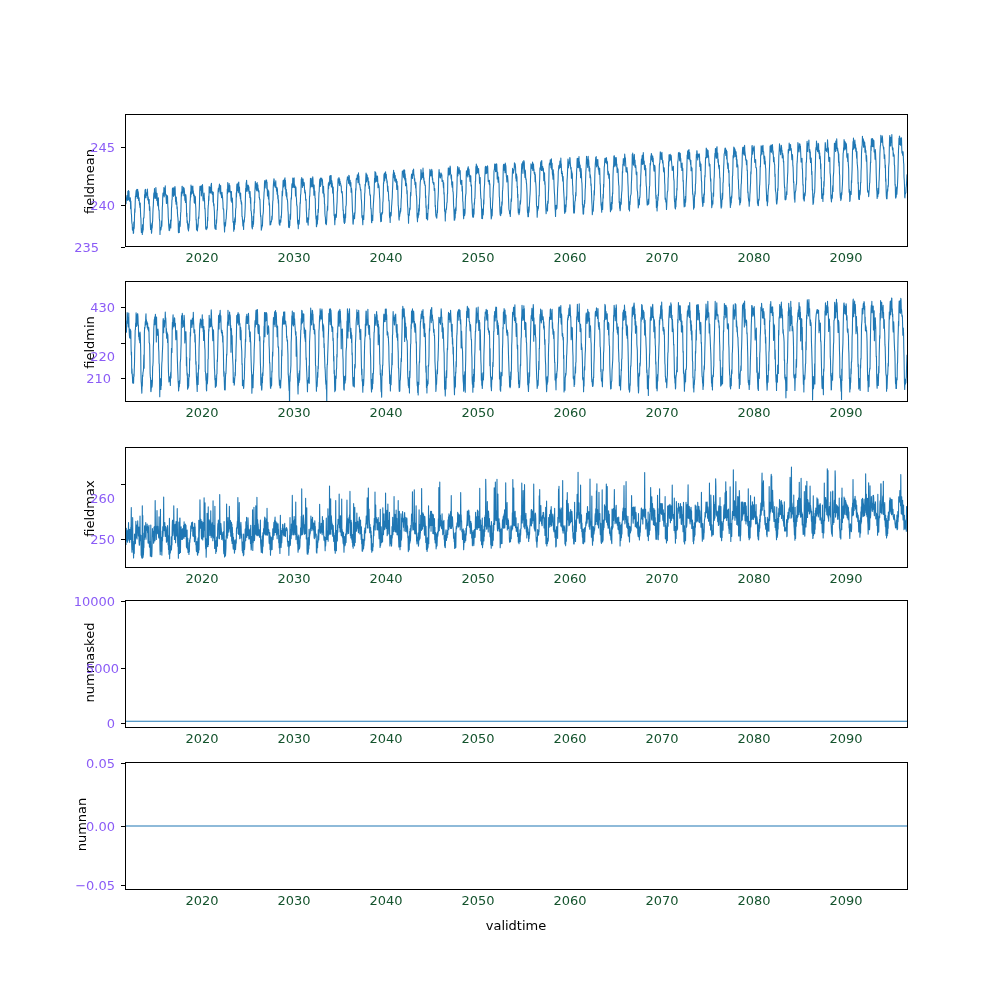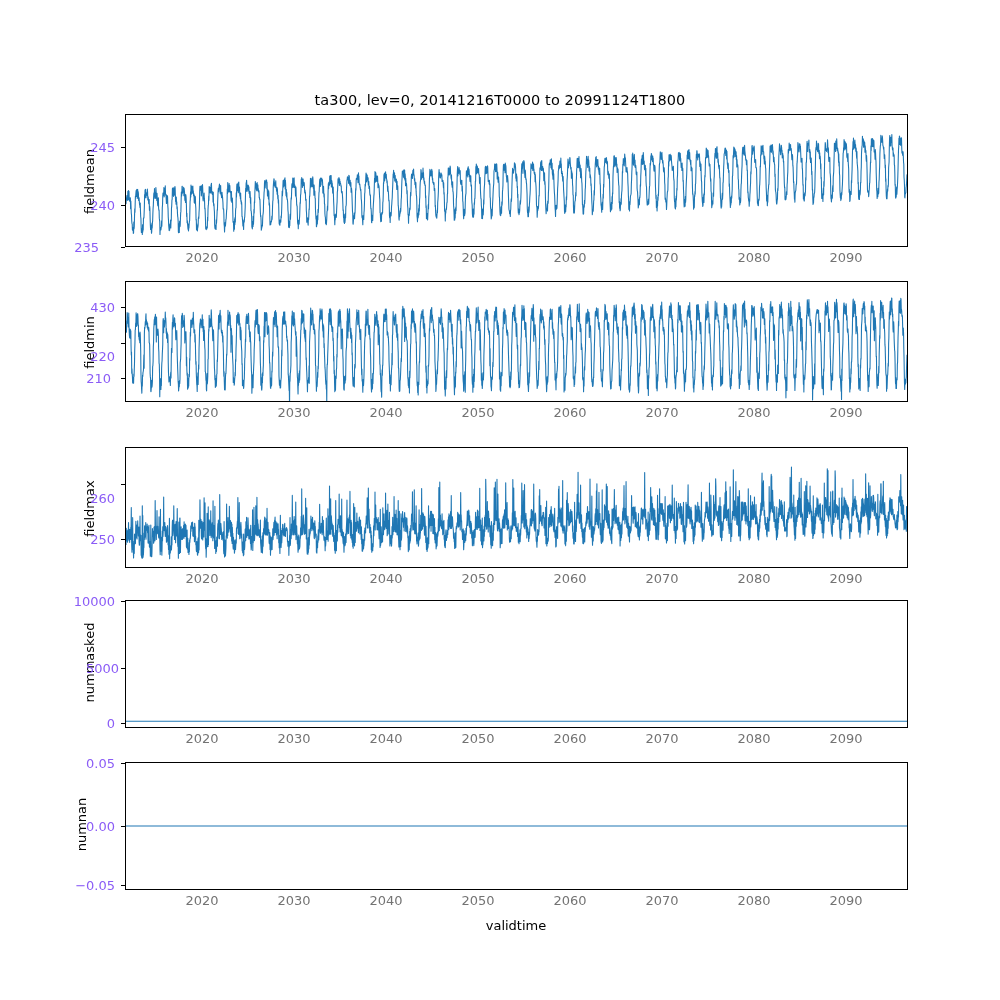--- a/index.html
+++ b/index.html
@@ -54,42 +54,41 @@
   .ytick {
     position: absolute;
     font-size: 13px;
     color: #8b5cf6;
     text-align: right;
     white-space: nowrap;
   }
   .xtick {
     position: absolute;
     font-size: 13px;
-    color: #737373;
+    color: #14532d;
     text-align: center;
     white-space: nowrap;
   }
   .tickmark {
     position: absolute;
     background: #000000;
   }
   .xlabel {
     position: absolute;
     font-size: 13px;
     color: #000000;
     text-align: center;
     white-space: nowrap;
   }
 </style>
 </head>
 <body>
 
 <div id="figure">
 
-  <div class="fig-title">ta300, lev=0, 20141216T0000 to 20991124T1800</div>
 
   <div class="panel" id="panel0" style="left:125px; top:114px; width:783px; height:133px;">
     <svg id="svg0" viewBox="0 0 783 133" preserveAspectRatio="none">
         <path d="M0.00 90.48L0.23 85.64L0.46 84.14L0.69 83.96L0.92 81.72L1.15 84.34L1.38 86.65L1.61 84.91L1.84 77.38L2.07 78.93L2.30 86.04L2.53 76.72L2.76 82.17L2.99 77.36L3.22 85.28L3.45 87.18L3.68 83.98L3.92 85.54L4.15 88.10L4.38 84.07L4.61 95.14L4.84 87.37L5.07 93.41L5.30 99.75L5.53 101.45L5.76 107.74L5.99 110.09L6.22 110.60L6.45 116.86L6.68 114.13L6.91 114.49L7.14 115.50L7.37 120.20L7.60 119.71L7.83 108.80L8.06 115.64L8.29 113.47L8.52 103.99L8.75 95.35L8.98 98.61L9.21 90.00L9.44 82.58L9.67 82.95L9.90 79.64L10.13 77.31L10.36 76.26L10.59 82.73L10.82 78.57L11.05 75.49L11.28 84.84L11.51 79.82L11.75 75.79L11.98 83.37L12.21 77.66L12.44 79.67L12.67 86.83L12.90 84.31L13.13 84.14L13.36 87.93L13.59 90.98L13.82 91.83L14.05 94.11L14.28 89.32L14.51 97.49L14.74 103.33L14.97 105.16L15.20 114.17L15.43 119.36L15.66 115.18L15.89 117.78L16.12 116.08L16.35 121.32L16.58 111.36L16.81 118.89L17.04 110.91L17.27 116.76L17.50 104.79L17.73 104.34L17.96 104.50L18.19 99.25L18.42 93.13L18.65 80.73L18.88 84.35L19.11 75.89L19.34 76.75L19.57 75.40L19.81 79.65L20.04 84.05L20.27 78.94L20.50 79.52L20.73 81.49L20.96 80.39L21.19 81.58L21.42 75.16L21.65 78.58L21.88 86.19L22.11 82.86L22.34 84.01L22.57 86.64L22.80 90.08L23.03 86.58L23.26 85.89L23.49 96.81L23.72 92.76L23.95 95.09L24.18 104.61L24.41 111.63L24.64 116.25L24.87 114.11L25.10 111.71L25.33 114.26L25.56 120.12L25.79 118.41L26.02 109.80L26.25 114.64L26.48 109.52L26.71 107.61L26.94 100.00L27.17 94.76L27.40 91.74L27.64 85.10L27.87 80.06L28.10 78.86L28.33 81.14L28.56 74.57L28.79 82.79L29.02 84.73L29.25 83.83L29.48 78.79L29.71 84.53L29.94 73.69L30.17 76.77L30.40 82.10L30.63 81.06L30.86 86.82L31.09 79.53L31.32 84.01L31.55 89.14L31.78 91.47L32.01 92.31L32.24 90.52L32.47 83.98L32.70 94.73L32.93 96.82L33.16 96.34L33.39 104.71L33.62 106.55L33.85 108.22L34.08 121.20L34.31 113.64L34.54 116.66L34.77 115.42L35.00 116.76L35.24 114.69L35.47 113.33L35.70 107.29L35.93 112.89L36.16 105.56L36.39 93.97L36.62 91.44L36.85 82.63L37.08 79.33L37.31 80.89L37.54 80.87L37.77 81.71L38.00 73.71L38.23 83.15L38.46 81.33L38.69 74.72L38.92 79.13L39.15 78.31L39.38 71.92L39.61 80.03L39.84 81.70L40.07 80.56L40.30 85.13L40.53 89.75L40.76 81.45L40.99 88.41L41.22 89.31L41.45 81.94L41.68 83.00L41.91 92.24L42.14 95.05L42.37 103.67L42.60 106.91L42.83 112.39L43.07 115.05L43.30 117.45L43.53 114.01L43.76 116.96L43.99 110.76L44.22 112.08L44.45 114.02L44.68 106.59L44.91 114.78L45.14 106.66L45.37 107.65L45.60 94.57L45.83 92.49L46.06 86.27L46.29 85.66L46.52 74.79L46.75 81.54L46.98 74.91L47.21 73.76L47.44 80.35L47.67 82.77L47.90 77.81L48.13 81.45L48.36 74.26L48.59 78.93L48.82 81.18L49.05 72.51L49.28 74.31L49.51 82.28L49.74 87.78L49.97 85.20L50.20 90.66L50.43 83.32L50.66 89.90L50.89 88.23L51.13 95.21L51.36 93.21L51.59 99.59L51.82 102.92L52.05 104.35L52.28 107.77L52.51 118.89L52.74 119.56L52.97 114.83L53.20 110.15L53.43 119.24L53.66 108.46L53.89 107.76L54.12 113.42L54.35 111.87L54.58 105.43L54.81 99.36L55.04 98.11L55.27 87.03L55.50 78.29L55.73 82.46L55.96 81.16L56.19 72.37L56.42 72.40L56.65 79.51L56.88 76.14L57.11 77.88L57.34 78.31L57.57 76.32L57.80 73.35L58.03 81.95L58.26 74.52L58.49 76.56L58.72 79.03L58.96 85.58L59.19 87.02L59.42 81.86L59.65 88.78L59.88 80.84L60.11 82.13L60.34 85.02L60.57 91.77L60.80 102.94L61.03 99.75L61.26 109.31L61.49 107.05L61.72 110.45L61.95 113.10L62.18 115.95L62.41 110.72L62.64 117.71L62.87 114.97L63.10 114.61L63.33 110.71L63.56 108.11L63.79 107.52L64.02 97.84L64.25 87.97L64.48 85.90L64.71 77.84L64.94 83.20L65.17 70.99L65.40 74.56L65.63 80.34L65.86 77.87L66.09 72.64L66.32 77.97L66.56 79.18L66.79 76.85L67.02 72.04L67.25 79.61L67.48 77.03L67.71 81.89L67.94 79.78L68.17 80.63L68.40 88.69L68.63 89.55L68.86 81.93L69.09 87.71L69.32 82.59L69.55 83.21L69.78 91.65L70.01 94.58L70.24 106.57L70.47 105.94L70.70 116.61L70.93 110.34L71.16 113.69L71.39 114.58L71.62 117.67L71.85 114.55L72.08 114.02L72.31 111.83L72.54 105.08L72.77 103.45L73.00 105.15L73.23 99.01L73.46 95.52L73.69 87.97L73.92 76.60L74.15 72.26L74.39 73.56L74.62 74.36L74.85 73.27L75.08 76.60L75.31 72.00L75.54 82.07L75.77 79.37L76.00 71.76L76.23 78.31L76.46 71.98L76.69 70.58L76.92 74.54L77.15 85.04L77.38 87.16L77.61 82.86L77.84 83.28L78.07 84.20L78.30 79.27L78.53 84.42L78.76 87.65L78.99 95.18L79.22 94.35L79.45 99.56L79.68 106.29L79.91 115.14L80.14 114.08L80.37 116.48L80.60 113.87L80.83 114.12L81.06 115.69L81.29 113.22L81.52 114.34L81.75 103.76L81.98 107.28L82.21 96.53L82.45 91.89L82.68 91.00L82.91 82.30L83.14 86.50L83.37 72.74L83.60 78.57L83.83 77.67L84.06 73.29L84.29 79.04L84.52 75.82L84.75 79.09L84.98 77.84L85.21 71.72L85.44 70.29L85.67 69.31L85.90 77.70L86.13 79.97L86.36 78.81L86.59 80.55L86.82 77.93L87.05 77.97L87.28 88.43L87.51 78.56L87.74 89.75L87.97 92.22L88.20 90.26L88.43 95.62L88.66 98.13L88.89 111.44L89.12 114.36L89.35 115.51L89.58 111.99L89.81 115.81L90.04 112.18L90.28 116.23L90.51 106.47L90.74 110.08L90.97 105.86L91.20 101.69L91.43 96.13L91.66 96.64L91.89 88.17L92.12 82.36L92.35 76.93L92.58 74.36L92.81 77.98L93.04 76.71L93.27 73.84L93.50 71.61L93.73 70.07L93.96 75.15L94.19 72.50L94.42 79.42L94.65 75.03L94.88 71.68L95.11 79.94L95.34 81.33L95.57 79.42L95.80 83.98L96.03 82.27L96.26 78.59L96.49 81.67L96.72 82.54L96.95 85.92L97.18 88.81L97.41 95.50L97.64 95.33L97.88 95.26L98.11 100.51L98.34 110.83L98.57 112.80L98.80 118.70L99.03 113.14L99.26 113.50L99.49 108.84L99.72 112.73L99.95 109.29L100.18 105.99L100.41 105.62L100.64 101.24L100.87 96.86L101.10 95.55L101.33 86.96L101.56 75.26L101.79 79.76L102.02 68.56L102.25 74.05L102.48 75.66L102.71 76.92L102.94 78.23L103.17 74.21L103.40 69.50L103.63 77.71L103.86 76.91L104.09 71.72L104.32 78.35L104.55 78.32L104.78 78.63L105.01 77.47L105.24 85.02L105.47 87.39L105.70 77.74L105.94 87.24L106.17 88.69L106.40 86.31L106.63 84.36L106.86 89.89L107.09 98.96L107.32 108.87L107.55 109.18L107.78 108.53L108.01 117.91L108.24 108.24L108.47 110.77L108.70 115.87L108.93 105.43L109.16 111.17L109.39 103.97L109.62 108.74L109.85 97.09L110.08 94.45L110.31 94.24L110.54 79.06L110.77 83.31L111.00 72.77L111.23 70.08L111.46 77.08L111.69 74.23L111.92 72.88L112.15 70.53L112.38 69.12L112.61 78.99L112.84 74.81L113.07 68.14L113.30 76.84L113.53 75.63L113.77 73.21L114.00 80.25L114.23 82.31L114.46 79.87L114.69 85.05L114.92 79.25L115.15 87.60L115.38 86.50L115.61 90.30L115.84 88.09L116.07 91.25L116.30 103.14L116.53 102.97L116.76 106.08L116.99 108.55L117.22 112.61L117.45 111.17L117.68 112.02L117.91 116.27L118.14 106.71L118.37 108.92L118.60 108.14L118.83 104.38L119.06 103.33L119.29 98.16L119.52 93.71L119.75 82.73L119.98 74.48L120.21 77.71L120.44 68.82L120.67 69.44L120.90 66.37L121.13 70.53L121.37 77.52L121.60 76.40L121.83 75.32L122.06 74.26L122.29 71.05L122.52 74.90L122.75 71.56L122.98 77.08L123.21 72.98L123.44 79.47L123.67 80.15L123.90 77.44L124.13 83.71L124.36 77.62L124.59 81.64L124.82 89.60L125.05 83.91L125.28 97.10L125.51 97.30L125.74 99.72L125.97 102.93L126.20 113.64L126.43 114.23L126.66 115.75L126.89 111.60L127.12 107.98L127.35 113.26L127.58 102.90L127.81 110.80L128.04 105.69L128.27 95.68L128.50 99.55L128.73 88.19L128.96 89.28L129.20 78.77L129.43 73.15L129.66 67.45L129.89 72.11L130.12 70.38L130.35 69.53L130.58 75.42L130.81 74.15L131.04 76.97L131.27 75.40L131.50 68.59L131.73 76.21L131.96 71.32L132.19 71.08L132.42 77.25L132.65 74.66L132.88 77.97L133.11 78.16L133.34 77.04L133.57 84.06L133.80 83.77L134.03 85.87L134.26 85.59L134.49 92.26L134.72 98.96L134.95 102.99L135.18 102.07L135.41 106.96L135.64 116.94L135.87 115.64L136.10 114.41L136.33 113.47L136.56 111.66L136.79 112.75L137.02 105.52L137.26 101.61L137.49 100.11L137.72 97.68L137.95 86.82L138.18 84.78L138.41 78.86L138.64 76.94L138.87 68.52L139.10 66.57L139.33 74.11L139.56 73.45L139.79 68.91L140.02 67.53L140.25 67.42L140.48 65.81L140.71 67.19L140.94 66.30L141.17 74.85L141.40 67.95L141.63 75.79L141.86 82.22L142.09 75.46L142.32 80.56L142.55 78.52L142.78 85.28L143.01 76.96L143.24 79.22L143.47 91.39L143.70 89.22L143.93 91.51L144.16 102.76L144.39 111.71L144.62 108.96L144.85 108.69L145.09 111.32L145.32 108.63L145.55 107.57L145.78 108.49L146.01 107.14L146.24 102.49L146.47 105.98L146.70 101.58L146.93 92.60L147.16 87.55L147.39 86.44L147.62 73.31L147.85 69.75L148.08 67.70L148.31 64.73L148.54 65.42L148.77 71.41L149.00 70.44L149.23 72.39L149.46 73.35L149.69 68.65L149.92 71.06L150.15 66.77L150.38 73.68L150.61 73.21L150.84 75.82L151.07 77.50L151.30 73.41L151.53 80.51L151.76 74.69L151.99 80.06L152.22 85.02L152.45 81.49L152.69 89.27L152.92 86.08L153.15 94.12L153.38 105.22L153.61 110.73L153.84 109.83L154.07 111.74L154.30 111.90L154.53 106.62L154.76 106.44L154.99 108.47L155.22 108.71L155.45 102.51L155.68 104.61L155.91 100.58L156.14 94.09L156.37 84.80L156.60 77.15L156.83 82.15L157.06 78.19L157.29 72.24L157.52 66.44L157.75 73.19L157.98 70.74L158.21 66.00L158.44 70.99L158.67 72.12L158.90 65.14L159.13 65.34L159.36 63.80L159.59 75.20L159.82 66.36L160.05 70.36L160.28 78.72L160.52 81.84L160.75 75.79L160.98 83.30L161.21 78.72L161.44 85.40L161.67 84.99L161.90 86.58L162.13 89.54L162.36 96.77L162.59 99.04L162.82 106.97L163.05 113.95L163.28 111.36L163.51 107.83L163.74 114.32L163.97 111.84L164.20 112.52L164.43 103.35L164.66 100.50L164.89 105.75L165.12 99.95L165.35 88.40L165.58 84.15L165.81 85.52L166.04 77.87L166.27 70.90L166.50 69.61L166.73 73.84L166.96 72.01L167.19 63.97L167.42 69.04L167.65 73.41L167.88 73.04L168.11 69.28L168.34 64.22L168.58 63.90L168.81 73.60L169.04 70.70L169.27 72.08L169.50 72.67L169.73 74.68L169.96 82.18L170.19 72.87L170.42 73.89L170.65 83.44L170.88 84.32L171.11 90.52L171.34 92.32L171.57 92.46L171.80 101.33L172.03 108.90L172.26 110.89L172.49 107.01L172.72 115.38L172.95 106.84L173.18 111.27L173.41 108.63L173.64 110.59L173.87 105.64L174.10 102.80L174.33 95.80L174.56 88.92L174.79 89.89L175.02 80.97L175.25 80.54L175.48 75.59L175.71 64.90L175.94 66.85L176.17 63.45L176.41 64.51L176.64 67.10L176.87 73.49L177.10 70.78L177.33 65.67L177.56 64.91L177.79 71.68L178.02 71.11L178.25 71.06L178.48 68.29L178.71 69.28L178.94 74.60L179.17 78.60L179.40 76.28L179.63 80.04L179.86 78.14L180.09 86.36L180.32 86.99L180.55 85.62L180.78 96.90L181.01 99.51L181.24 108.85L181.47 107.87L181.70 107.97L181.93 104.47L182.16 108.78L182.39 109.75L182.62 111.94L182.85 104.54L183.08 106.33L183.31 101.38L183.54 95.14L183.77 96.22L184.01 82.21L184.24 82.49L184.47 76.16L184.70 72.98L184.93 64.17L185.16 70.61L185.39 65.80L185.62 73.05L185.85 70.78L186.08 72.40L186.31 64.23L186.54 70.27L186.77 72.45L187.00 66.08L187.23 62.62L187.46 65.27L187.69 74.21L187.92 71.65L188.15 71.47L188.38 81.52L188.61 71.17L188.84 76.33L189.07 79.66L189.30 77.14L189.53 84.28L189.76 84.53L189.99 96.74L190.22 100.87L190.45 105.67L190.68 102.73L190.91 113.43L191.14 112.95L191.37 106.03L191.60 102.43L191.84 110.70L192.07 104.07L192.30 106.61L192.53 95.80L192.76 99.17L192.99 95.46L193.22 85.12L193.45 79.15L193.68 77.85L193.91 71.61L194.14 66.72L194.37 64.95L194.60 65.54L194.83 72.60L195.06 63.98L195.29 70.93L195.52 70.93L195.75 65.13L195.98 66.70L196.21 63.94L196.44 66.99L196.67 65.44L196.90 65.73L197.13 69.32L197.36 79.02L197.59 79.41L197.82 76.89L198.05 72.47L198.28 79.14L198.51 83.33L198.74 80.10L198.97 90.34L199.20 90.44L199.43 100.19L199.66 102.82L199.90 103.81L200.13 110.15L200.36 106.47L200.59 110.45L200.82 111.46L201.05 108.74L201.28 104.95L201.51 97.98L201.74 97.44L201.97 92.46L202.20 96.55L202.43 86.49L202.66 74.90L202.89 69.58L203.12 74.91L203.35 68.31L203.58 68.17L203.81 69.00L204.04 71.23L204.27 61.86L204.50 69.83L204.73 68.76L204.96 61.45L205.19 69.72L205.42 69.34L205.65 61.51L205.88 72.99L206.11 66.36L206.34 67.00L206.57 69.08L206.80 69.63L207.03 74.22L207.26 79.28L207.49 78.16L207.73 73.20L207.96 80.72L208.19 88.43L208.42 92.90L208.65 101.96L208.88 100.77L209.11 106.17L209.34 111.50L209.57 104.47L209.80 106.68L210.03 102.01L210.26 100.68L210.49 103.58L210.72 104.01L210.95 102.81L211.18 96.33L211.41 91.51L211.64 88.22L211.87 78.02L212.10 77.10L212.33 71.56L212.56 64.73L212.79 68.62L213.02 69.03L213.25 69.04L213.48 63.52L213.71 66.07L213.94 71.54L214.17 64.97L214.40 69.18L214.63 67.36L214.86 68.97L215.09 69.35L215.33 70.75L215.56 72.47L215.79 71.76L216.02 78.35L216.25 78.45L216.48 79.23L216.71 77.82L216.94 80.47L217.17 84.40L217.40 90.16L217.63 96.99L217.86 96.21L218.09 104.18L218.32 104.25L218.55 108.83L218.78 104.38L219.01 110.06L219.24 101.18L219.47 109.42L219.70 107.14L219.93 99.79L220.16 104.41L220.39 92.66L220.62 92.65L220.85 90.31L221.08 74.72L221.31 70.49L221.54 65.78L221.77 65.51L222.00 62.83L222.23 63.22L222.46 65.41L222.69 65.99L222.92 65.26L223.16 69.27L223.39 61.13L223.62 69.54L223.85 61.81L224.08 69.62L224.31 70.65L224.54 71.44L224.77 66.40L225.00 72.36L225.23 71.57L225.46 68.63L225.69 78.38L225.92 73.93L226.15 74.87L226.38 77.44L226.61 83.78L226.84 90.92L227.07 97.89L227.30 99.61L227.53 110.08L227.76 110.94L227.99 107.68L228.22 102.27L228.45 104.79L228.68 103.30L228.91 99.43L229.14 105.24L229.37 100.18L229.60 99.63L229.83 93.12L230.06 81.85L230.29 74.69L230.52 76.37L230.75 66.42L230.98 64.16L231.22 65.61L231.45 64.91L231.68 65.20L231.91 60.62L232.14 64.27L232.37 63.66L232.60 68.84L232.83 65.46L233.06 58.66L233.29 63.16L233.52 61.99L233.75 68.89L233.98 70.86L234.21 69.88L234.44 70.60L234.67 73.28L234.90 74.44L235.13 76.53L235.36 75.40L235.59 78.39L235.82 84.98L236.05 86.74L236.28 91.06L236.51 102.84L236.74 104.57L236.97 102.07L237.20 107.57L237.43 111.42L237.66 102.36L237.89 102.78L238.12 102.00L238.35 106.08L238.58 99.18L238.81 96.81L239.05 90.60L239.28 80.04L239.51 78.38L239.74 70.29L239.97 72.19L240.20 68.86L240.43 63.09L240.66 59.04L240.89 66.19L241.12 59.96L241.35 67.88L241.58 62.55L241.81 61.04L242.04 65.76L242.27 63.12L242.50 66.14L242.73 63.84L242.96 71.04L243.19 69.10L243.42 67.49L243.65 74.66L243.88 72.19L244.11 72.68L244.34 78.44L244.57 81.23L244.80 81.60L245.03 81.28L245.26 91.13L245.49 95.18L245.72 94.62L245.95 99.24L246.18 109.11L246.41 109.37L246.65 101.82L246.88 105.74L247.11 102.52L247.34 107.00L247.57 100.58L247.80 94.71L248.03 90.35L248.26 86.92L248.49 82.36L248.72 79.80L248.95 72.26L249.18 64.36L249.41 67.93L249.64 57.41L249.87 58.49L250.10 68.12L250.33 58.46L250.56 59.69L250.79 67.25L251.02 62.00L251.25 65.47L251.48 62.09L251.71 67.36L251.94 61.95L252.17 62.44L252.40 66.43L252.63 73.83L252.86 70.96L253.09 69.95L253.32 71.98L253.55 71.76L253.78 73.71L254.01 78.09L254.24 83.29L254.48 85.88L254.71 99.32L254.94 99.41L255.17 104.44L255.40 108.23L255.63 101.03L255.86 107.44L256.09 107.97L256.32 99.35L256.55 99.37L256.78 100.62L257.01 99.57L257.24 99.26L257.47 88.90L257.70 87.52L257.93 80.24L258.16 68.58L258.39 69.59L258.62 60.43L258.85 63.68L259.08 58.90L259.31 66.92L259.54 64.62L259.77 59.13L260.00 63.86L260.23 57.54L260.46 63.34L260.69 61.28L260.92 60.10L261.15 64.64L261.38 65.22L261.61 68.79L261.84 66.84L262.07 72.09L262.30 77.31L262.54 72.11L262.77 77.03L263.00 77.45L263.23 81.27L263.46 87.02L263.69 86.35L263.92 89.08L264.15 102.58L264.38 104.43L264.61 101.87L264.84 109.14L265.07 99.92L265.30 99.11L265.53 98.68L265.76 102.62L265.99 99.47L266.22 92.85L266.45 90.62L266.68 86.58L266.91 83.94L267.14 77.20L267.37 72.67L267.60 66.34L267.83 59.82L268.06 59.94L268.29 56.09L268.52 63.11L268.75 60.96L268.98 64.01L269.21 58.76L269.44 67.05L269.67 62.82L269.90 61.57L270.13 66.39L270.37 66.11L270.60 68.55L270.83 66.91L271.06 65.10L271.29 71.18L271.52 75.58L271.75 67.38L271.98 73.65L272.21 74.32L272.44 71.95L272.67 81.30L272.90 91.79L273.13 93.22L273.36 98.29L273.59 104.65L273.82 106.90L274.05 101.78L274.28 103.16L274.51 101.24L274.74 97.26L274.97 99.83L275.20 94.71L275.43 98.05L275.66 92.52L275.89 85.82L276.12 83.77L276.35 74.15L276.58 67.61L276.81 63.13L277.04 56.79L277.27 59.05L277.50 58.79L277.73 58.53L277.97 56.56L278.20 63.16L278.43 59.46L278.66 55.69L278.89 61.39L279.12 64.42L279.35 55.87L279.58 65.99L279.81 59.64L280.04 62.70L280.27 71.79L280.50 64.38L280.73 68.63L280.96 69.93L281.19 69.43L281.42 72.71L281.65 79.89L281.88 76.68L282.11 86.77L282.34 92.40L282.57 94.48L282.80 101.47L283.03 101.53L283.26 109.87L283.49 101.18L283.72 101.30L283.95 101.93L284.18 98.99L284.41 94.56L284.64 96.34L284.87 95.11L285.10 84.00L285.33 78.36L285.56 82.03L285.79 75.55L286.03 63.33L286.26 60.40L286.49 60.00L286.72 63.94L286.95 60.05L287.18 64.33L287.41 59.20L287.64 56.04L287.87 59.72L288.10 60.95L288.33 54.84L288.56 61.12L288.79 60.73L289.02 64.01L289.25 66.71L289.48 64.62L289.71 70.57L289.94 67.89L290.17 70.87L290.40 74.05L290.63 68.67L290.86 77.31L291.09 81.42L291.32 82.33L291.55 87.83L291.78 102.70L292.01 104.81L292.24 108.40L292.47 99.67L292.70 104.48L292.93 104.04L293.16 101.83L293.39 95.03L293.62 101.25L293.86 91.14L294.09 97.50L294.32 85.63L294.55 83.33L294.78 73.21L295.01 68.35L295.24 66.63L295.47 65.09L295.70 55.47L295.93 56.43L296.16 64.77L296.39 65.08L296.62 62.11L296.85 59.02L297.08 60.01L297.31 63.50L297.54 61.22L297.77 53.97L298.00 60.21L298.23 58.40L298.46 65.87L298.69 63.65L298.92 67.68L299.15 69.85L299.38 67.41L299.61 70.73L299.84 71.80L300.07 71.10L300.30 83.78L300.53 82.05L300.76 93.91L300.99 92.16L301.22 105.37L301.45 100.22L301.69 103.22L301.92 99.93L302.15 103.57L302.38 106.57L302.61 101.85L302.84 96.40L303.07 90.90L303.30 95.20L303.53 83.99L303.76 80.15L303.99 75.21L304.22 64.45L304.45 61.51L304.68 55.06L304.91 62.10L305.14 60.65L305.37 56.52L305.60 60.61L305.83 57.66L306.06 61.49L306.29 58.34L306.52 55.19L306.75 63.02L306.98 56.72L307.21 65.66L307.44 64.19L307.67 68.80L307.90 68.26L308.13 68.79L308.36 70.61L308.59 68.43L308.82 69.67L309.05 76.55L309.29 74.52L309.52 74.59L309.75 79.95L309.98 92.86L310.21 91.77L310.44 98.97L310.67 101.90L310.90 103.10L311.13 103.77L311.36 100.84L311.59 104.71L311.82 100.57L312.05 96.39L312.28 99.30L312.51 88.57L312.74 86.06L312.97 82.38L313.20 77.39L313.43 64.72L313.66 58.99L313.89 55.31L314.12 61.15L314.35 61.83L314.58 58.65L314.81 63.64L315.04 60.89L315.27 63.82L315.50 61.24L315.73 61.84L315.96 58.99L316.19 60.54L316.42 61.61L316.65 60.60L316.88 67.47L317.12 67.37L317.35 67.27L317.58 66.24L317.81 66.77L318.04 70.66L318.27 73.75L318.50 68.78L318.73 80.18L318.96 78.77L319.19 85.91L319.42 97.38L319.65 97.88L319.88 98.68L320.11 107.70L320.34 97.22L320.57 99.75L320.80 95.76L321.03 95.05L321.26 96.01L321.49 91.97L321.72 88.80L321.95 88.74L322.18 80.35L322.41 79.66L322.64 63.40L322.87 61.95L323.10 53.87L323.33 56.15L323.56 55.60L323.79 53.91L324.02 60.80L324.25 60.34L324.48 55.27L324.71 59.04L324.95 51.90L325.18 53.16L325.41 59.77L325.64 60.35L325.87 63.70L326.10 65.06L326.33 61.06L326.56 70.87L326.79 70.29L327.02 73.35L327.25 69.63L327.48 67.86L327.71 77.36L327.94 77.94L328.17 81.16L328.40 91.76L328.63 94.32L328.86 99.21L329.09 106.92L329.32 99.21L329.55 106.57L329.78 95.95L330.01 104.51L330.24 94.93L330.47 99.90L330.70 93.45L330.93 96.87L331.16 85.06L331.39 83.75L331.62 78.19L331.85 71.00L332.08 60.15L332.31 55.70L332.54 52.41L332.77 61.78L333.01 54.49L333.24 59.49L333.47 58.66L333.70 57.33L333.93 53.35L334.16 56.74L334.39 55.56L334.62 60.04L334.85 56.13L335.08 57.05L335.31 67.74L335.54 69.60L335.77 70.37L336.00 70.46L336.23 68.74L336.46 66.21L336.69 66.17L336.92 77.06L337.15 72.10L337.38 77.86L337.61 87.11L337.84 88.54L338.07 94.23L338.30 101.82L338.53 105.29L338.76 97.20L338.99 99.29L339.22 95.81L339.45 102.32L339.68 100.35L339.91 99.84L340.14 89.40L340.37 82.82L340.60 80.89L340.84 79.66L341.07 63.08L341.30 56.69L341.53 61.79L341.76 60.54L341.99 60.66L342.22 60.00L342.45 54.29L342.68 62.85L342.91 53.08L343.14 52.62L343.37 60.00L343.60 60.44L343.83 54.93L344.06 56.91L344.29 62.49L344.52 60.66L344.75 65.61L344.98 67.73L345.21 62.86L345.44 61.66L345.67 61.86L345.90 72.05L346.13 72.01L346.36 71.09L346.59 85.35L346.82 89.33L347.05 91.32L347.28 100.15L347.51 102.99L347.74 100.40L347.97 104.03L348.20 95.46L348.43 103.31L348.67 98.34L348.90 100.64L349.13 89.11L349.36 90.82L349.59 84.86L349.82 84.95L350.05 76.33L350.28 66.97L350.51 67.22L350.74 52.34L350.97 59.98L351.20 49.87L351.43 52.05L351.66 59.49L351.89 51.54L352.12 57.01L352.35 52.32L352.58 57.22L352.81 58.59L353.04 56.21L353.27 57.35L353.50 54.32L353.73 60.00L353.96 60.19L354.19 61.13L354.42 68.60L354.65 69.71L354.88 67.69L355.11 63.42L355.34 76.05L355.57 80.91L355.80 84.73L356.03 84.88L356.26 91.62L356.50 94.44L356.73 105.00L356.96 99.75L357.19 103.10L357.42 105.30L357.65 95.40L357.88 99.95L358.11 101.52L358.34 97.54L358.57 86.20L358.80 90.44L359.03 77.10L359.26 73.12L359.49 70.55L359.72 62.99L359.95 58.82L360.18 52.94L360.41 52.44L360.64 52.07L360.87 59.70L361.10 56.17L361.33 52.65L361.56 57.29L361.79 58.99L362.02 52.54L362.25 58.33L362.48 51.50L362.71 53.98L362.94 63.00L363.17 67.48L363.40 67.28L363.63 67.22L363.86 66.53L364.10 70.14L364.33 66.27L364.56 70.85L364.79 69.93L365.02 83.33L365.25 84.33L365.48 94.64L365.71 94.38L365.94 100.15L366.17 105.47L366.40 104.22L366.63 102.58L366.86 95.73L367.09 102.17L367.32 95.04L367.55 89.33L367.78 85.52L368.01 80.03L368.24 74.87L368.47 71.85L368.70 69.65L368.93 57.22L369.16 55.83L369.39 54.89L369.62 49.73L369.85 49.91L370.08 49.76L370.31 54.52L370.54 57.60L370.77 50.37L371.00 52.12L371.23 57.23L371.46 49.59L371.69 49.99L371.93 54.87L372.16 64.93L372.39 63.47L372.62 58.23L372.85 63.68L373.08 68.34L373.31 66.60L373.54 63.07L373.77 67.94L374.00 69.84L374.23 82.32L374.46 84.29L374.69 92.06L374.92 98.50L375.15 101.40L375.38 100.95L375.61 102.20L375.84 100.00L376.07 93.17L376.30 96.34L376.53 99.75L376.76 88.12L376.99 91.93L377.22 89.30L377.45 77.79L377.68 75.53L377.91 71.47L378.14 57.60L378.37 51.12L378.60 50.09L378.83 51.24L379.06 56.13L379.29 55.21L379.52 50.38L379.76 50.38L379.99 58.59L380.22 48.76L380.45 50.32L380.68 51.02L380.91 52.73L381.14 59.10L381.37 62.33L381.60 63.64L381.83 67.94L382.06 61.97L382.29 62.67L382.52 61.53L382.75 64.57L382.98 67.05L383.21 75.43L383.44 82.46L383.67 89.40L383.90 95.41L384.13 96.97L384.36 97.02L384.59 100.29L384.82 99.25L385.05 98.28L385.28 103.00L385.51 97.20L385.74 95.66L385.97 88.38L386.20 84.99L386.43 87.85L386.66 83.71L386.89 73.13L387.12 65.66L387.35 59.67L387.59 54.11L387.82 58.17L388.05 55.36L388.28 58.32L388.51 59.06L388.74 56.59L388.97 56.16L389.20 54.31L389.43 48.53L389.66 52.21L389.89 53.11L390.12 49.43L390.35 51.26L390.58 53.51L390.81 64.10L391.04 59.77L391.27 66.99L391.50 60.02L391.73 62.61L391.96 62.58L392.19 73.70L392.42 72.42L392.65 83.71L392.88 80.57L393.11 95.04L393.34 99.36L393.57 95.18L393.80 97.77L394.03 101.18L394.26 99.45L394.49 99.10L394.72 96.62L394.95 90.28L395.18 87.18L395.41 90.58L395.65 87.84L395.88 83.72L396.11 77.44L396.34 60.24L396.57 54.56L396.80 49.47L397.03 52.60L397.26 53.95L397.49 53.18L397.72 47.40L397.95 59.24L398.18 53.12L398.41 48.11L398.64 49.48L398.87 46.35L399.10 47.15L399.33 48.67L399.56 57.54L399.79 60.55L400.02 63.41L400.25 56.00L400.48 57.62L400.71 63.86L400.94 65.62L401.17 64.70L401.40 68.89L401.63 69.98L401.86 75.26L402.09 80.21L402.32 94.69L402.55 98.98L402.78 99.34L403.01 103.33L403.24 96.20L403.48 103.16L403.71 93.44L403.94 98.93L404.17 96.98L404.40 91.46L404.63 88.01L404.86 83.26L405.09 80.49L405.32 75.90L405.55 64.08L405.78 58.86L406.01 49.59L406.24 53.48L406.47 53.95L406.70 52.66L406.93 50.67L407.16 54.54L407.39 53.72L407.62 47.64L407.85 56.43L408.08 54.97L408.31 49.81L408.54 49.80L408.77 54.50L409.00 55.06L409.23 59.14L409.46 58.78L409.69 60.63L409.92 58.42L410.15 67.80L410.38 60.54L410.61 66.85L410.84 69.45L411.07 72.44L411.31 80.27L411.54 91.32L411.77 93.21L412.00 93.94L412.23 103.80L412.46 99.01L412.69 92.82L412.92 96.95L413.15 94.07L413.38 95.11L413.61 92.84L413.84 86.06L414.07 81.43L414.30 82.12L414.53 68.68L414.76 65.01L414.99 53.62L415.22 55.87L415.45 55.37L415.68 48.94L415.91 47.49L416.14 51.14L416.37 46.70L416.60 56.42L416.83 46.17L417.06 55.80L417.29 51.99L417.52 54.88L417.75 52.23L417.98 56.68L418.21 54.79L418.44 54.23L418.67 58.50L418.90 66.66L419.14 64.30L419.37 66.63L419.60 58.59L419.83 70.28L420.06 67.44L420.29 72.34L420.52 84.02L420.75 91.49L420.98 96.09L421.21 100.28L421.44 95.55L421.67 95.57L421.90 96.29L422.13 94.12L422.36 90.16L422.59 97.54L422.82 87.33L423.05 89.94L423.28 88.77L423.51 78.69L423.74 75.39L423.97 64.61L424.20 52.80L424.43 49.66L424.66 48.75L424.89 48.48L425.12 50.40L425.35 45.47L425.58 47.34L425.81 47.47L426.04 53.43L426.27 46.72L426.50 44.45L426.74 55.10L426.97 53.33L427.20 48.99L427.43 59.04L427.66 61.02L427.89 61.13L428.12 65.26L428.35 55.64L428.58 60.52L428.81 59.68L429.04 68.02L429.27 74.58L429.50 78.90L429.73 81.69L429.96 87.68L430.19 94.95L430.42 97.09L430.65 103.13L430.88 92.34L431.11 91.71L431.34 93.18L431.57 95.57L431.80 92.52L432.03 94.85L432.26 89.60L432.49 82.74L432.72 74.66L432.95 71.25L433.18 65.92L433.41 56.87L433.64 56.25L433.87 52.66L434.10 51.11L434.33 54.58L434.57 53.09L434.80 51.35L435.03 46.64L435.26 52.13L435.49 50.21L435.72 53.35L435.95 43.75L436.18 50.68L436.41 49.65L436.64 59.30L436.87 56.77L437.10 57.17L437.33 62.10L437.56 59.14L437.79 66.28L438.02 67.32L438.25 62.42L438.48 68.36L438.71 75.95L438.94 79.35L439.17 83.79L439.40 87.20L439.63 97.87L439.86 99.89L440.09 98.86L440.32 91.29L440.55 91.38L440.78 98.10L441.01 93.56L441.24 93.49L441.47 83.05L441.70 86.24L441.93 80.57L442.16 66.63L442.40 63.53L442.63 58.11L442.86 51.83L443.09 44.62L443.32 45.96L443.55 53.64L443.78 49.33L444.01 51.76L444.24 47.44L444.47 49.47L444.70 48.33L444.93 43.14L445.16 43.66L445.39 48.79L445.62 50.95L445.85 54.54L446.08 55.09L446.31 53.27L446.54 64.28L446.77 56.74L447.00 59.60L447.23 58.75L447.46 60.55L447.69 70.62L447.92 72.84L448.15 81.21L448.38 81.29L448.61 92.79L448.84 99.56L449.07 92.14L449.30 92.43L449.53 99.43L449.76 94.56L449.99 88.61L450.23 87.27L450.46 86.73L450.69 82.46L450.92 78.49L451.15 82.06L451.38 67.19L451.61 63.79L451.84 55.36L452.07 52.93L452.30 44.28L452.53 52.73L452.76 53.35L452.99 43.94L453.22 49.25L453.45 51.67L453.68 44.84L453.91 53.58L454.14 42.08L454.37 50.42L454.60 47.40L454.83 52.07L455.06 57.18L455.29 50.83L455.52 54.83L455.75 63.62L455.98 55.92L456.21 54.38L456.44 57.23L456.67 61.72L456.90 67.61L457.13 69.52L457.36 76.92L457.59 90.84L457.82 90.79L458.05 94.41L458.29 100.51L458.52 95.68L458.75 100.61L458.98 93.95L459.21 90.87L459.44 93.58L459.67 86.48L459.90 89.96L460.13 85.23L460.36 75.79L460.59 73.65L460.82 64.22L461.05 57.21L461.28 53.74L461.51 47.37L461.74 41.96L461.97 44.71L462.20 45.00L462.43 47.79L462.66 50.29L462.89 53.18L463.12 46.69L463.35 41.96L463.58 48.51L463.81 45.60L464.04 48.35L464.27 56.82L464.50 52.13L464.73 57.06L464.96 53.97L465.19 63.75L465.42 60.35L465.65 62.25L465.88 63.69L466.12 71.53L466.35 69.84L466.58 76.60L466.81 81.42L467.04 88.59L467.27 92.09L467.50 101.26L467.73 98.46L467.96 96.42L468.19 97.02L468.42 97.74L468.65 92.84L468.88 87.06L469.11 86.36L469.34 76.60L469.57 81.28L469.80 72.09L470.03 61.26L470.26 54.85L470.49 49.88L470.72 46.79L470.95 42.92L471.18 49.36L471.41 42.12L471.64 50.74L471.87 52.74L472.10 45.64L472.33 51.39L472.56 48.49L472.79 45.29L473.02 45.17L473.25 50.20L473.48 54.97L473.71 52.11L473.95 56.00L474.18 58.09L474.41 60.47L474.64 59.50L474.87 53.97L475.10 60.77L475.33 69.76L475.56 71.17L475.79 82.56L476.02 84.63L476.25 91.39L476.48 92.22L476.71 95.03L476.94 98.78L477.17 92.09L477.40 90.29L477.63 88.33L477.86 95.81L478.09 88.11L478.32 80.60L478.55 84.40L478.78 70.32L479.01 73.08L479.24 61.57L479.47 52.72L479.70 51.76L479.93 46.75L480.16 44.08L480.39 48.49L480.62 46.68L480.85 45.37L481.08 43.68L481.31 47.88L481.55 43.19L481.78 44.56L482.01 49.50L482.24 48.40L482.47 46.94L482.70 48.06L482.93 56.84L483.16 60.65L483.39 56.97L483.62 58.16L483.85 59.67L484.08 64.16L484.31 61.14L484.54 60.02L484.77 66.93L485.00 77.44L485.23 87.66L485.46 93.25L485.69 98.10L485.92 92.60L486.15 90.54L486.38 96.58L486.61 88.92L486.84 90.57L487.07 95.55L487.30 82.74L487.53 89.82L487.76 79.06L487.99 80.16L488.22 62.89L488.45 56.75L488.68 52.35L488.91 51.02L489.14 41.59L489.38 49.42L489.61 41.46L489.84 48.85L490.07 52.52L490.30 43.12L490.53 51.41L490.76 49.74L490.99 49.56L491.22 47.94L491.45 43.18L491.68 45.15L491.91 52.48L492.14 49.77L492.37 58.37L492.60 56.65L492.83 53.76L493.06 54.84L493.29 55.08L493.52 61.82L493.75 67.16L493.98 70.86L494.21 72.09L494.44 88.73L494.67 87.54L494.90 94.74L495.13 93.22L495.36 97.26L495.59 96.02L495.82 88.64L496.05 91.42L496.28 84.94L496.51 90.45L496.74 82.11L496.97 78.69L497.21 76.80L497.44 69.32L497.67 57.52L497.90 58.76L498.13 50.00L498.36 50.84L498.59 44.29L498.82 47.95L499.05 48.01L499.28 49.03L499.51 51.63L499.74 46.27L499.97 39.68L500.20 42.53L500.43 47.13L500.66 43.42L500.89 48.13L501.12 52.70L501.35 57.58L501.58 54.02L501.81 57.30L502.04 58.03L502.27 53.40L502.50 56.89L502.73 57.47L502.96 60.37L503.19 68.74L503.42 72.88L503.65 81.32L503.88 85.69L504.11 95.78L504.34 94.32L504.57 92.21L504.80 97.45L505.04 87.88L505.27 90.97L505.50 87.36L505.73 82.77L505.96 81.53L506.19 80.90L506.42 79.61L506.65 70.08L506.88 65.74L507.11 57.81L507.34 53.46L507.57 39.95L507.80 43.83L508.03 38.72L508.26 48.74L508.49 48.61L508.72 51.07L508.95 45.48L509.18 44.57L509.41 40.91L509.64 40.01L509.87 46.52L510.10 52.03L510.33 45.85L510.56 53.38L510.79 50.85L511.02 51.18L511.25 53.38L511.48 59.44L511.71 60.69L511.94 58.11L512.17 57.94L512.40 74.44L512.63 77.24L512.86 77.85L513.10 82.96L513.33 86.44L513.56 94.49L513.79 92.21L514.02 91.08L514.25 89.19L514.48 85.29L514.71 91.01L514.94 83.20L515.17 83.98L515.40 80.34L515.63 70.86L515.86 72.43L516.09 61.83L516.32 57.60L516.55 49.31L516.78 44.60L517.01 46.50L517.24 45.97L517.47 41.08L517.70 50.29L517.93 44.88L518.16 40.41L518.39 49.43L518.62 38.12L518.85 42.37L519.08 48.75L519.31 50.09L519.54 46.71L519.77 54.14L520.00 55.66L520.23 54.57L520.46 50.99L520.69 51.59L520.93 61.63L521.16 54.21L521.39 67.78L521.62 71.83L521.85 73.22L522.08 82.69L522.31 87.20L522.54 91.30L522.77 90.69L523.00 91.27L523.23 87.93L523.46 90.24L523.69 85.60L523.92 90.51L524.15 89.39L524.38 82.82L524.61 77.13L524.84 72.59L525.07 71.71L525.30 56.94L525.53 49.02L525.76 50.99L525.99 47.97L526.22 41.31L526.45 45.76L526.68 39.01L526.91 39.81L527.14 43.57L527.37 45.36L527.60 41.68L527.83 47.19L528.06 41.56L528.29 47.35L528.52 43.66L528.76 50.79L528.99 50.11L529.22 55.60L529.45 57.07L529.68 51.41L529.91 52.90L530.14 51.41L530.37 52.85L530.60 60.91L530.83 72.81L531.06 78.13L531.29 84.84L531.52 81.43L531.75 93.95L531.98 87.62L532.21 91.69L532.44 97.48L532.67 90.03L532.90 92.68L533.13 83.21L533.36 86.70L533.59 80.35L533.82 81.98L534.05 74.60L534.28 64.48L534.51 58.41L534.74 50.71L534.97 49.04L535.20 48.23L535.43 42.18L535.66 37.40L535.89 38.72L536.12 38.65L536.35 42.29L536.59 45.26L536.82 39.46L537.05 39.95L537.28 37.93L537.51 42.50L537.74 45.50L537.97 48.72L538.20 46.00L538.43 48.24L538.66 51.27L538.89 56.51L539.12 57.72L539.35 53.73L539.58 53.54L539.81 58.09L540.04 68.56L540.27 70.99L540.50 85.42L540.73 84.14L540.96 85.30L541.19 88.24L541.42 87.07L541.65 88.38L541.88 95.85L542.11 92.00L542.34 85.60L542.57 81.13L542.80 77.95L543.03 77.56L543.26 76.14L543.49 64.37L543.72 62.45L543.95 47.37L544.19 51.71L544.42 40.38L544.65 46.85L544.88 46.07L545.11 46.74L545.34 40.45L545.57 39.91L545.80 44.37L546.03 44.89L546.26 45.70L546.49 40.83L546.72 42.37L546.95 47.55L547.18 49.96L547.41 52.30L547.64 56.27L547.87 53.43L548.10 54.68L548.33 55.44L548.56 53.09L548.79 51.96L549.02 63.00L549.25 65.68L549.48 67.17L549.71 84.30L549.94 87.54L550.17 88.37L550.40 93.82L550.63 94.82L550.86 95.34L551.09 84.82L551.32 93.18L551.55 82.34L551.78 86.52L552.02 82.01L552.25 74.44L552.48 76.46L552.71 63.89L552.94 61.01L553.17 47.68L553.40 46.52L553.63 44.36L553.86 38.41L554.09 41.49L554.32 39.58L554.55 37.92L554.78 38.66L555.01 46.05L555.24 46.59L555.47 46.13L555.70 38.99L555.93 44.56L556.16 44.18L556.39 49.40L556.62 53.24L556.85 53.13L557.08 49.19L557.31 56.39L557.54 48.70L557.77 56.15L558.00 53.83L558.23 54.47L558.46 67.17L558.69 66.33L558.92 75.59L559.15 80.19L559.38 89.21L559.61 93.33L559.85 92.57L560.08 85.79L560.31 89.72L560.54 92.63L560.77 82.85L561.00 88.72L561.23 85.96L561.46 75.64L561.69 69.68L561.92 64.86L562.15 59.80L562.38 51.87L562.61 40.59L562.84 42.97L563.07 36.85L563.30 44.16L563.53 35.85L563.76 44.42L563.99 38.02L564.22 40.03L564.45 35.17L564.68 45.00L564.91 37.79L565.14 38.59L565.37 44.83L565.60 47.10L565.83 46.92L566.06 50.29L566.29 46.06L566.52 56.62L566.75 52.59L566.98 55.70L567.21 54.83L567.44 53.80L567.68 63.68L567.91 73.63L568.14 80.52L568.37 79.90L568.60 82.67L568.83 87.21L569.06 95.55L569.29 92.62L569.52 94.20L569.75 93.65L569.98 81.67L570.21 82.70L570.44 77.71L570.67 80.37L570.90 70.17L571.13 69.66L571.36 59.41L571.59 47.96L571.82 39.80L572.05 43.38L572.28 36.40L572.51 36.34L572.74 41.60L572.97 42.01L573.20 45.59L573.43 39.62L573.66 42.80L573.89 41.06L574.12 42.71L574.35 41.45L574.58 39.44L574.81 39.57L575.04 43.22L575.27 52.20L575.50 47.21L575.74 49.63L575.97 56.33L576.20 52.90L576.43 49.77L576.66 60.34L576.89 66.43L577.12 68.18L577.35 78.61L577.58 83.28L577.81 87.74L578.04 89.90L578.27 92.75L578.50 91.86L578.73 83.63L578.96 88.11L579.19 80.76L579.42 88.92L579.65 79.30L579.88 81.24L580.11 66.95L580.34 61.33L580.57 62.98L580.80 53.34L581.03 43.28L581.26 44.34L581.49 43.38L581.72 33.59L581.95 34.18L582.18 43.21L582.41 37.19L582.64 34.99L582.87 39.55L583.10 42.88L583.33 42.56L583.57 36.11L583.80 40.95L584.03 41.22L584.26 44.55L584.49 48.37L584.72 51.63L584.95 49.29L585.18 51.54L585.41 50.15L585.64 56.46L585.87 62.84L586.10 67.35L586.33 64.71L586.56 77.20L586.79 78.44L587.02 86.58L587.25 94.08L587.48 92.02L587.71 91.64L587.94 88.10L588.17 86.94L588.40 90.39L588.63 79.19L588.86 82.17L589.09 82.48L589.32 71.85L589.55 64.98L589.78 62.08L590.01 49.80L590.24 43.59L590.47 38.95L590.70 43.65L590.93 34.15L591.16 41.16L591.40 34.37L591.63 41.88L591.86 39.58L592.09 43.97L592.32 32.38L592.55 32.29L592.78 43.42L593.01 42.08L593.24 38.62L593.47 48.00L593.70 44.81L593.93 48.40L594.16 52.63L594.39 53.20L594.62 54.87L594.85 51.12L595.08 58.72L595.31 63.99L595.54 63.85L595.77 76.85L596.00 84.25L596.23 85.82L596.46 92.23L596.69 94.67L596.92 86.64L597.15 93.40L597.38 88.98L597.61 81.97L597.84 79.31L598.07 85.51L598.30 81.04L598.53 68.86L598.76 68.33L598.99 60.38L599.23 52.36L599.46 48.21L599.69 39.44L599.92 39.08L600.15 38.12L600.38 35.17L600.61 33.63L600.84 38.48L601.07 33.86L601.30 41.07L601.53 40.81L601.76 38.48L601.99 35.48L602.22 44.75L602.45 36.77L602.68 44.39L602.91 49.80L603.14 51.00L603.37 54.18L603.60 48.90L603.83 50.61L604.06 58.17L604.29 58.50L604.52 56.35L604.75 72.39L604.98 69.73L605.21 78.77L605.44 84.06L605.67 88.22L605.90 93.96L606.13 88.42L606.36 91.41L606.59 83.24L606.83 89.19L607.06 82.30L607.29 84.59L607.52 79.76L607.75 75.75L607.98 62.36L608.21 61.71L608.44 53.47L608.67 41.28L608.90 43.78L609.13 38.63L609.36 32.62L609.59 40.68L609.82 42.70L610.05 33.60L610.28 39.30L610.51 34.49L610.74 36.10L610.97 36.55L611.20 42.16L611.43 40.33L611.66 37.29L611.89 45.49L612.12 41.09L612.35 52.75L612.58 45.27L612.81 50.72L613.04 51.30L613.27 50.50L613.50 53.06L613.73 64.83L613.96 65.61L614.19 74.98L614.42 75.80L614.66 85.50L614.89 83.35L615.12 84.51L615.35 91.24L615.58 89.18L615.81 84.92L616.04 89.07L616.27 86.91L616.50 76.16L616.73 70.39L616.96 69.13L617.19 61.21L617.42 55.32L617.65 51.53L617.88 39.68L618.11 35.29L618.34 32.72L618.57 38.73L618.80 38.60L619.03 39.54L619.26 32.50L619.49 38.00L619.72 40.70L619.95 37.58L620.18 30.83L620.41 36.41L620.64 38.20L620.87 40.83L621.10 42.13L621.33 45.96L621.56 46.00L621.79 44.90L622.02 50.51L622.25 48.30L622.49 46.16L622.72 56.30L622.95 55.73L623.18 70.04L623.41 78.91L623.64 77.93L623.87 83.56L624.10 84.94L624.33 87.62L624.56 85.86L624.79 92.55L625.02 88.28L625.25 87.54L625.48 80.96L625.71 78.36L625.94 72.94L626.17 69.22L626.40 57.59L626.63 60.00L626.86 51.36L627.09 43.34L627.32 43.19L627.55 31.41L627.78 30.96L628.01 38.10L628.24 39.93L628.47 37.19L628.70 36.70L628.93 33.36L629.16 35.63L629.39 34.38L629.62 31.46L629.85 32.27L630.08 40.43L630.32 48.01L630.55 46.86L630.78 48.33L631.01 46.84L631.24 45.29L631.47 53.34L631.70 52.91L631.93 53.69L632.16 55.25L632.39 64.65L632.62 75.27L632.85 82.80L633.08 89.61L633.31 87.83L633.54 91.63L633.77 89.29L634.00 92.15L634.23 85.86L634.46 85.36L634.69 86.44L634.92 82.52L635.15 72.29L635.38 70.39L635.61 64.38L635.84 51.70L636.07 52.73L636.30 40.39L636.53 41.30L636.76 31.24L636.99 39.43L637.22 38.05L637.45 35.36L637.68 39.89L637.91 31.77L638.14 33.54L638.38 36.91L638.61 30.73L638.84 37.09L639.07 37.01L639.30 37.54L639.53 44.50L639.76 44.63L639.99 49.79L640.22 41.78L640.45 43.39L640.68 46.95L640.91 47.02L641.14 53.36L641.37 54.52L641.60 65.07L641.83 74.14L642.06 78.97L642.29 87.37L642.52 81.14L642.75 82.92L642.98 92.13L643.21 87.34L643.44 88.66L643.67 79.10L643.90 76.40L644.13 74.08L644.36 70.63L644.59 70.63L644.82 61.65L645.05 55.45L645.28 49.88L645.51 42.79L645.74 31.54L645.97 37.71L646.21 34.11L646.44 35.12L646.67 30.54L646.90 31.60L647.13 37.83L647.36 32.80L647.59 30.49L647.82 35.49L648.05 29.89L648.28 32.46L648.51 39.57L648.74 36.21L648.97 39.65L649.20 47.44L649.43 46.30L649.66 42.97L649.89 47.50L650.12 49.98L650.35 50.55L650.58 62.50L650.81 59.93L651.04 75.48L651.27 77.55L651.50 78.23L651.73 80.54L651.96 86.37L652.19 89.90L652.42 90.46L652.65 88.89L652.88 86.25L653.11 85.39L653.34 74.76L653.57 76.91L653.80 71.44L654.04 56.86L654.27 51.53L654.50 41.71L654.73 38.43L654.96 34.66L655.19 29.31L655.42 33.06L655.65 36.49L655.88 36.24L656.11 34.80L656.34 40.21L656.57 37.13L656.80 31.11L657.03 30.80L657.26 32.82L657.49 36.22L657.72 35.94L657.95 43.54L658.18 42.27L658.41 39.14L658.64 42.42L658.87 41.17L659.10 47.72L659.33 46.82L659.56 53.24L659.79 61.79L660.02 69.55L660.25 73.75L660.48 73.17L660.71 85.60L660.94 86.20L661.17 83.52L661.40 83.11L661.63 85.71L661.87 83.51L662.10 77.87L662.33 78.68L662.56 80.96L662.79 70.74L663.02 68.15L663.25 61.52L663.48 58.08L663.71 45.05L663.94 35.17L664.17 38.73L664.40 35.34L664.63 36.22L664.86 28.39L665.09 32.21L665.32 29.95L665.55 35.73L665.78 32.56L666.01 32.33L666.24 30.03L666.47 35.84L666.70 35.42L666.93 34.00L667.16 37.18L667.39 42.34L667.62 45.39L667.85 43.11L668.08 40.21L668.31 41.81L668.54 51.23L668.77 52.61L669.00 58.70L669.23 68.61L669.47 67.50L669.70 75.22L669.93 78.93L670.16 85.43L670.39 85.49L670.62 88.43L670.85 79.63L671.08 78.08L671.31 77.22L671.54 76.59L671.77 72.29L672.00 69.96L672.23 70.32L672.46 61.79L672.69 49.67L672.92 47.65L673.15 42.95L673.38 39.64L673.61 28.08L673.84 28.89L674.07 33.63L674.30 36.55L674.53 34.08L674.76 37.51L674.99 34.74L675.22 29.18L675.45 32.00L675.68 29.43L675.91 33.55L676.14 31.45L676.37 37.14L676.60 42.51L676.83 47.81L677.06 47.30L677.30 47.17L677.53 47.17L677.76 43.97L677.99 53.97L678.22 55.56L678.45 64.35L678.68 71.41L678.91 70.64L679.14 85.35L679.37 80.44L679.60 81.08L679.83 87.31L680.06 87.35L680.29 80.56L680.52 78.96L680.75 82.10L680.98 79.69L681.21 77.51L681.44 63.62L681.67 65.99L681.90 48.27L682.13 48.16L682.36 43.20L682.59 32.29L682.82 26.61L683.05 29.93L683.28 36.96L683.51 31.08L683.74 28.98L683.97 30.65L684.20 30.48L684.43 28.34L684.66 25.53L684.89 36.48L685.13 37.86L685.36 35.32L685.59 35.20L685.82 44.58L686.05 37.37L686.28 48.09L686.51 43.99L686.74 43.75L686.97 43.79L687.20 49.57L687.43 60.49L687.66 57.27L687.89 65.23L688.12 76.05L688.35 75.85L688.58 84.52L688.81 90.74L689.04 87.36L689.27 89.49L689.50 83.35L689.73 83.62L689.96 79.81L690.19 79.60L690.42 78.41L690.65 72.52L690.88 60.02L691.11 53.71L691.34 41.42L691.57 34.82L691.80 32.84L692.03 35.52L692.26 26.38L692.49 30.13L692.72 34.30L692.96 34.95L693.19 35.70L693.42 37.21L693.65 34.50L693.88 28.82L694.11 29.20L694.34 29.38L694.57 38.89L694.80 37.72L695.03 35.81L695.26 44.05L695.49 38.28L695.72 44.68L695.95 41.79L696.18 45.36L696.41 54.55L696.64 49.59L696.87 64.41L697.10 63.35L697.33 77.41L697.56 84.71L697.79 80.65L698.02 81.93L698.25 80.28L698.48 82.31L698.71 87.83L698.94 77.10L699.17 74.21L699.40 81.06L699.63 67.57L699.86 72.36L700.09 64.07L700.32 51.41L700.55 40.05L700.78 35.20L701.02 28.04L701.25 29.60L701.48 33.68L701.71 35.88L701.94 34.46L702.17 36.56L702.40 36.93L702.63 34.28L702.86 34.53L703.09 33.13L703.32 25.15L703.55 29.34L703.78 38.16L704.01 33.08L704.24 34.50L704.47 44.08L704.70 47.07L704.93 47.10L705.16 46.55L705.39 42.82L705.62 43.50L705.85 58.63L706.08 60.29L706.31 63.59L706.54 76.94L706.77 84.76L707.00 85.19L707.23 88.27L707.46 85.18L707.69 81.19L707.92 84.22L708.15 84.48L708.38 74.77L708.61 71.54L708.85 77.54L709.08 63.05L709.31 60.28L709.54 57.69L709.77 47.89L710.00 40.25L710.23 28.60L710.46 28.70L710.69 32.03L710.92 35.11L711.15 32.52L711.38 36.93L711.61 26.46L711.84 34.10L712.07 27.13L712.30 32.75L712.53 24.08L712.76 29.23L712.99 36.19L713.22 33.54L713.45 33.69L713.68 35.48L713.91 38.45L714.14 37.33L714.37 48.02L714.60 39.30L714.83 51.88L715.06 47.48L715.29 59.37L715.52 61.66L715.75 76.45L715.98 80.59L716.21 83.89L716.44 84.26L716.68 86.89L716.91 79.65L717.14 85.30L717.37 78.62L717.60 81.24L717.83 77.33L718.06 73.60L718.29 70.01L718.52 62.24L718.75 47.96L718.98 39.05L719.21 37.99L719.44 33.33L719.67 33.24L719.90 25.02L720.13 26.55L720.36 29.69L720.59 35.48L720.82 27.00L721.05 30.90L721.28 34.55L721.51 28.15L721.74 30.81L721.97 28.86L722.20 29.45L722.43 32.65L722.66 42.01L722.89 43.26L723.12 43.70L723.35 40.46L723.58 47.28L723.81 39.20L724.04 47.05L724.28 51.17L724.51 54.66L724.74 70.35L724.97 78.36L725.20 75.47L725.43 79.76L725.66 87.75L725.89 86.89L726.12 82.48L726.35 78.14L726.58 77.35L726.81 79.21L727.04 80.71L727.27 66.64L727.50 69.02L727.73 61.08L727.96 55.04L728.19 43.70L728.42 34.27L728.65 34.42L728.88 26.92L729.11 31.48L729.34 23.42L729.57 34.81L729.80 32.98L730.03 29.18L730.26 33.16L730.49 28.02L730.72 25.32L730.95 29.23L731.18 33.71L731.41 29.88L731.64 36.79L731.87 33.18L732.11 34.28L732.34 40.89L732.57 43.96L732.80 37.15L733.03 48.62L733.26 50.70L733.49 53.43L733.72 56.94L733.95 69.70L734.18 68.23L734.41 82.21L734.64 85.45L734.87 83.92L735.10 77.86L735.33 85.71L735.56 76.36L735.79 81.27L736.02 80.06L736.25 76.58L736.48 68.34L736.71 68.79L736.94 57.26L737.17 52.76L737.40 38.61L737.63 34.84L737.86 31.82L738.09 30.80L738.32 21.71L738.55 26.75L738.78 23.80L739.01 25.60L739.24 24.29L739.47 32.75L739.70 32.63L739.94 26.56L740.17 29.25L740.40 29.37L740.63 28.01L740.86 37.71L741.09 31.37L741.32 35.09L741.55 35.91L741.78 36.19L742.01 44.10L742.24 46.79L742.47 41.15L742.70 46.60L742.93 55.27L743.16 65.77L743.39 76.45L743.62 78.14L743.85 78.50L744.08 78.59L744.31 77.11L744.54 82.83L744.77 80.58L745.00 76.97L745.23 75.07L745.46 69.56L745.69 68.74L745.92 60.97L746.15 56.93L746.38 47.86L746.61 48.40L746.84 31.37L747.07 35.98L747.30 24.15L747.53 24.13L747.77 27.51L748.00 31.93L748.23 28.20L748.46 23.84L748.69 26.15L748.92 32.10L749.15 25.60L749.38 28.77L749.61 25.55L749.84 26.73L750.07 37.44L750.30 36.50L750.53 36.84L750.76 39.45L750.99 44.90L751.22 34.97L751.45 37.95L751.68 43.64L751.91 47.05L752.14 59.13L752.37 65.98L752.60 75.99L752.83 77.61L753.06 84.65L753.29 78.98L753.52 80.10L753.75 82.97L753.98 74.42L754.21 76.84L754.44 80.24L754.67 78.76L754.90 68.10L755.13 65.43L755.36 56.98L755.59 52.27L755.83 39.19L756.06 34.54L756.29 30.89L756.52 30.94L756.75 20.72L756.98 27.81L757.21 23.71L757.44 27.02L757.67 23.33L757.90 27.74L758.13 21.20L758.36 22.47L758.59 25.91L758.82 30.88L759.05 31.31L759.28 32.66L759.51 34.66L759.74 32.67L759.97 38.21L760.20 44.05L760.43 40.04L760.66 40.49L760.89 46.63L761.12 53.64L761.35 50.74L761.58 67.34L761.81 64.77L762.04 75.67L762.27 82.21L762.50 84.91L762.73 79.44L762.96 84.96L763.19 80.06L763.42 75.10L763.66 77.50L763.89 71.72L764.12 73.06L764.35 69.91L764.58 53.57L764.81 50.51L765.04 47.71L765.27 33.48L765.50 24.57L765.73 20.90L765.96 28.41L766.19 25.07L766.42 31.47L766.65 31.24L766.88 22.68L767.11 24.80L767.34 28.00L767.57 26.73L767.80 19.89L768.03 31.05L768.26 32.98L768.49 35.40L768.72 34.18L768.95 33.40L769.18 41.87L769.41 38.35L769.64 41.04L769.87 40.30L770.10 40.53L770.33 50.63L770.56 51.29L770.79 58.76L771.02 71.36L771.25 70.23L771.49 83.34L771.72 84.50L771.95 82.76L772.18 83.30L772.41 76.63L772.64 73.14L772.87 80.49L773.10 75.56L773.33 73.15L773.56 68.51L773.79 62.50L774.02 54.28L774.25 43.84L774.48 35.54L774.71 31.99L774.94 23.70L775.17 26.26L775.40 21.34L775.63 29.79L775.86 22.36L776.09 28.82L776.32 25.42L776.55 30.78L776.78 29.94L777.01 23.76L777.24 28.79L777.47 23.17L777.70 32.52L777.93 38.51L778.16 36.49L778.39 38.67L778.62 40.39L778.85 41.15L779.08 37.35L779.32 42.38L779.55 48.00L779.78 49.77L780.01 63.19L780.24 65.65L780.47 71.09L780.70 83.40L780.93 84.16L781.16 79.45L781.39 79.96L781.62 79.03L781.85 78.74L782.08 73.64L782.31 72.22L782.54 69.27L782.77 65.36L783.00 60.29" fill="none" stroke="#1f77b4" stroke-width="1.1" stroke-linejoin="round"></path>
       </svg>
   </div>
   <div class="ylabel" style="left:29px; top:174px; width:120px;">fieldmean</div>
   <div class="ytick" style="left:60px; top:140px; width:55px;">245</div>
   <div class="ytick" style="left:60px; top:198px; width:55px;">240</div>
   <div class="ytick" style="left:44px; top:240px; width:55px;">235</div>

